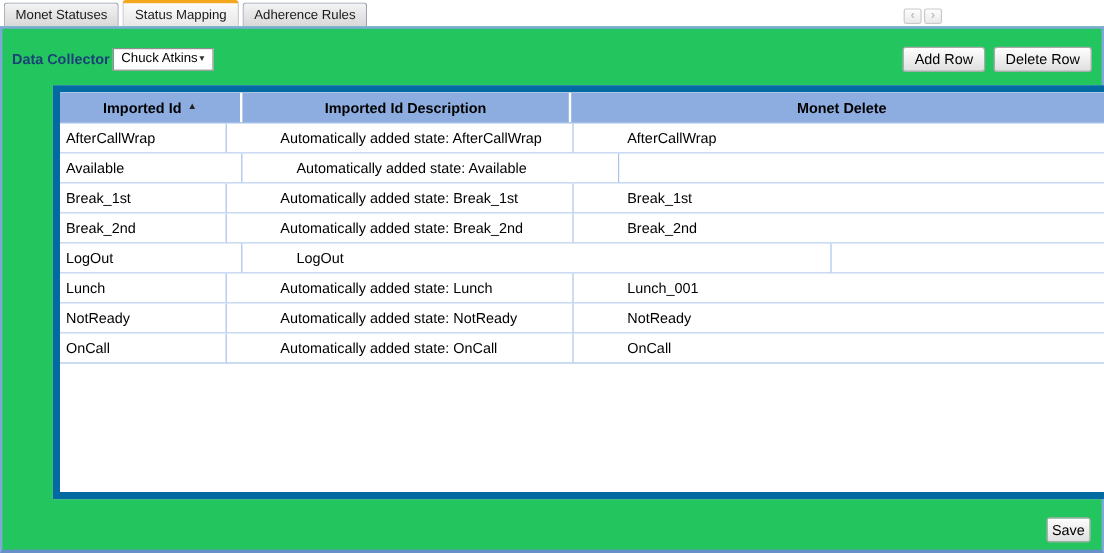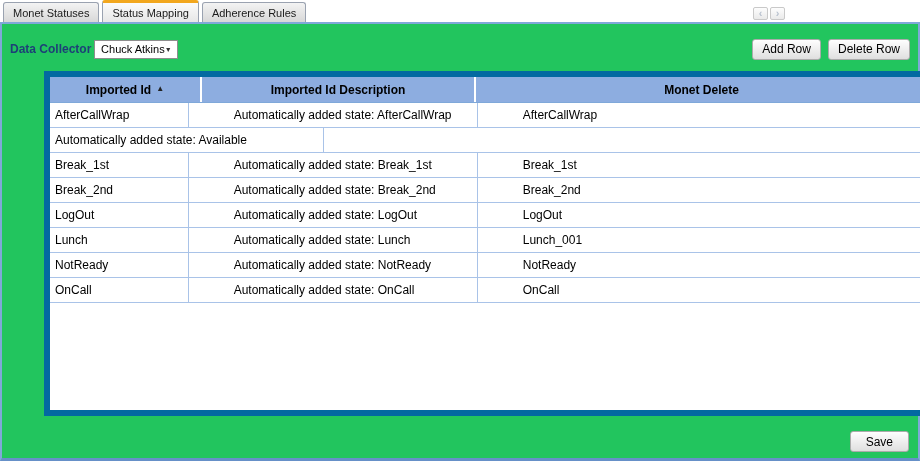--- a/index.html
+++ b/index.html
@@ -60,21 +60,21 @@
 
   .grow { display:flex; width:877px; height:25px; box-sizing:border-box;
           border-bottom:1px solid #a9c3e8; background:#fff; cursor:default;gap:40px; }
   .gcell { box-sizing:border-box; border-right:1px solid #a9c3e8;
            padding:0 5px; font-size:12px; line-height:24px; color:#000;
            white-space:nowrap; overflow:hidden; }
   .gcell.c1 { width:152px; }
   .gcell.c2 { width:274px; }
   .gcell.c3 { width:451px; }
 
-  .save-btn { position:absolute; right:9px; bottom:6px; padding:0 15px; }
+  .save-btn { position:absolute; right:9px; bottom:6px; padding:0 4px; }
 </style>
 </head>
 <body>
 
 <div class="app">
 
   <div class="tabstrip">
     <div class="tab">
       <span>Monet Statuses</span>
     </div>
@@ -118,35 +118,35 @@
         </div>
       </div>
       <div class="grid-body">
 
       <div class="grow" style="">
           <div class="gcell c1">AfterCallWrap</div>
           <div class="gcell c2">Automatically added state: AfterCallWrap</div>
           <div class="gcell c3">AfterCallWrap</div>
         </div>
           <div class="grow" style="">
+          <div class="gcell c1">Available</div>
           <div class="gcell c2">Automatically added state: Available</div>
         </div>
           <div class="grow" style="">
           <div class="gcell c1">Break_1st</div>
           <div class="gcell c2">Automatically added state: Break_1st</div>
           <div class="gcell c3">Break_1st</div>
         </div>
           <div class="grow" style="">
           <div class="gcell c1">Break_2nd</div>
           <div class="gcell c2">Automatically added state: Break_2nd</div>
           <div class="gcell c3">Break_2nd</div>
         </div>
           <div class="grow" style="">
           <div class="gcell c1">LogOut</div>
-          <div class="gcell c2">Automatically added state: LogOut</div>
           <div class="gcell c3">LogOut</div>
         </div>
           <div class="grow" style="">
           <div class="gcell c1">Lunch</div>
           <div class="gcell c2">Automatically added state: Lunch</div>
           <div class="gcell c3">Lunch_001</div>
         </div>
           <div class="grow" style="">
           <div class="gcell c1">NotReady</div>
           <div class="gcell c2">Automatically added state: NotReady</div>

